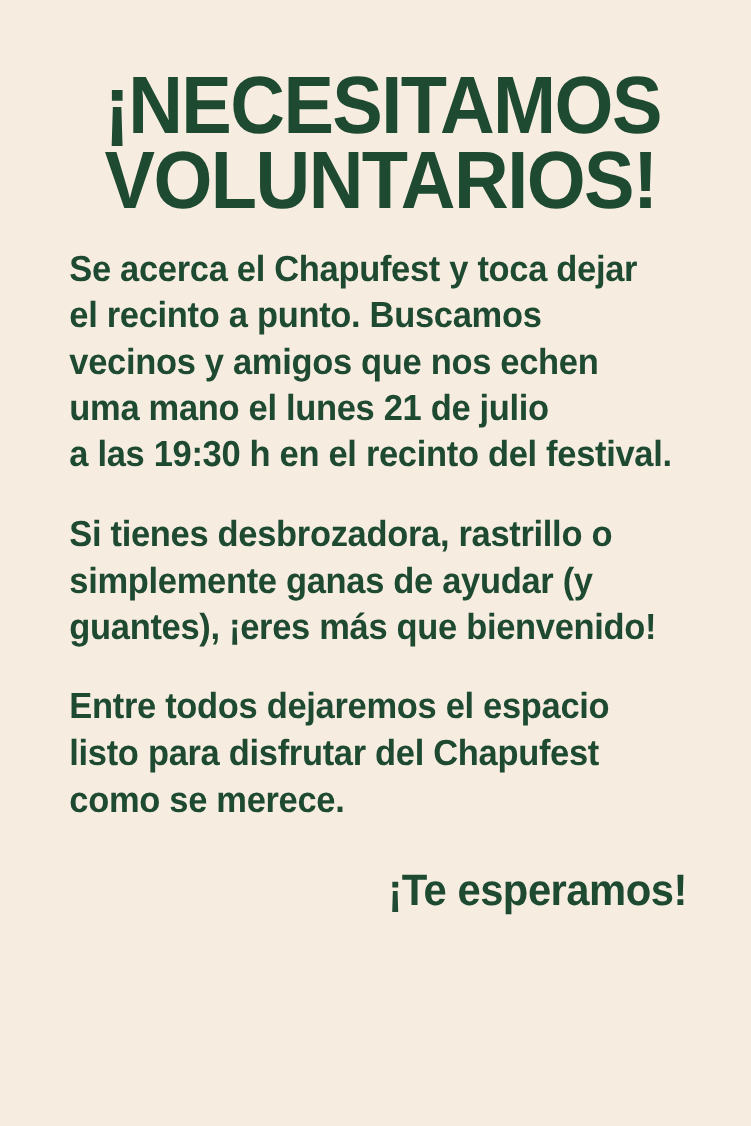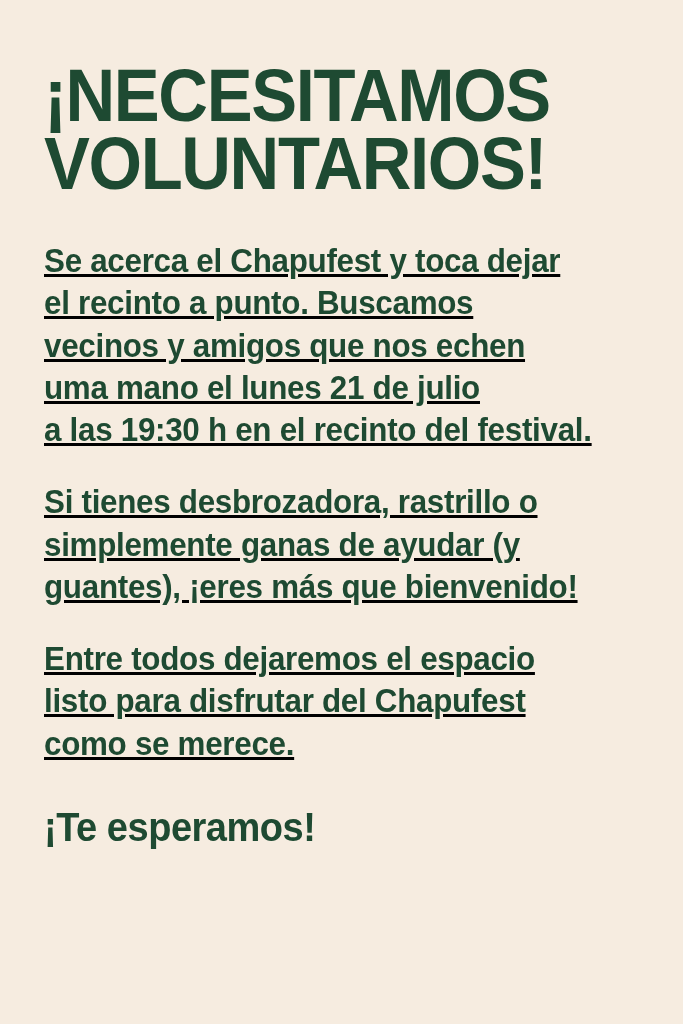--- a/index.html
+++ b/index.html
@@ -14,39 +14,39 @@
     overflow: hidden;
   }
   .poster {
     box-sizing: border-box;
     width: 683px;
     height: 1024px;
     background: #f6ece0;
     padding: 52px 44px 40px 44px;
     display: flex;
     flex-direction: column;
+    align-items: flex-end;
   }
   .headline {
     color: #1e4a32;
     font-family: "Liberation Sans", sans-serif;
     font-weight: bold;
     font-size: 74px;
     line-height: 0.92;
     letter-spacing: -1.5px;
     margin: 10px 0 0 0;
     transform: scaleX(0.93);
     transform-origin: left center;
     white-space: pre-line;
   }
   .body-block {
-    margin-top: 42px;
+    margin-top: 25px;
     display: flex;
     flex-direction: column;
     gap: 30px;
-    text-decoration: underline;
   }
   .para {
     color: #1e4a32;
     font-family: "Liberation Sans", sans-serif;
     font-weight: bold;
     font-size: 33px;
     line-height: 1.28;
     letter-spacing: -0.3px;
     transform: scaleX(0.95);
     transform-origin: left center;

